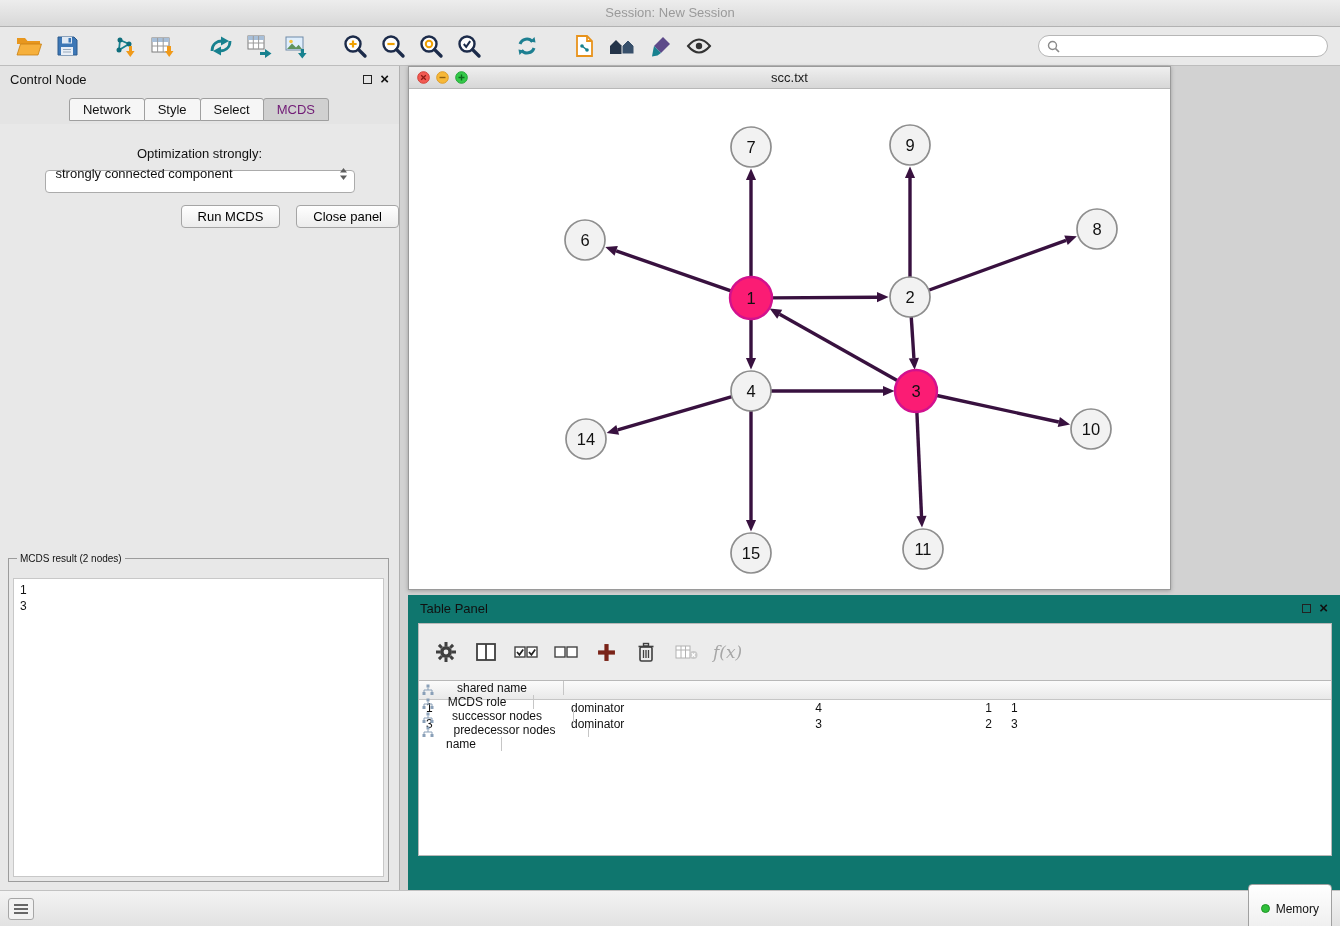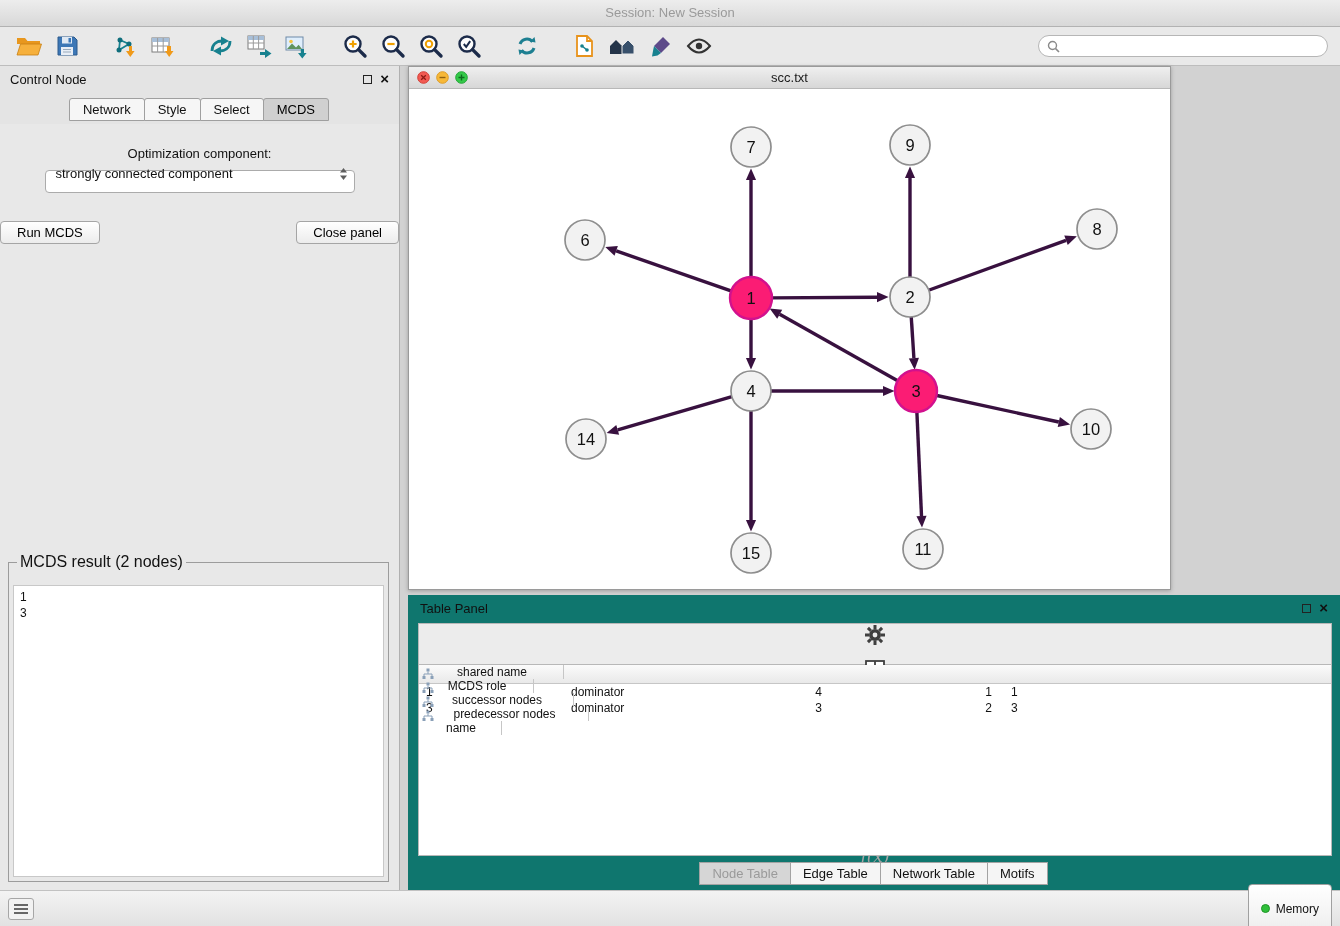--- a/index.html
+++ b/index.html
@@ -23,50 +23,50 @@
   
   .control-panel { position:absolute; left:0; top:66px; width:400px; bottom:36px;
     background:#e4e4e4; border-right:1px solid #b0b0b0; }
   .cp-header { height:26px; display:flex; align-items:center; padding:0 10px; font-size:13px; }
   .panel-header-icons { margin-left:auto; display:flex; align-items:center; gap:8px; }
   .float-box { width:9px; height:9px; border:1.5px solid #222; display:inline-block; }
   .x-glyph { font-size:15px; font-weight:bold; color:#111; line-height:12px; }
   .cp-tabs { display:flex; justify-content:center; margin-top:6px; }
   .cp-tab { border:1px solid #9f9f9f; background:#f6f6f6; padding:3px 13px; font-size:13px;
     margin-left:-1px; border-radius:3px 3px 0 0; cursor:default; }
-  .cp-tab.active { background:#d0d0d0; color:#000000; }
+  .cp-tab.active { background:#d0d0d0; color:#701a75; }
   .cp-content { position:absolute; top:58px; left:0; right:0; bottom:0; background:#e8e8e8; }
   .opt-label { text-align:center; margin-top:22px; font-size:13px; }
   .criterion-select { width:310px; height:23px; margin:9px auto 0; background:#fff;
     border:1px solid #ababab; border-radius:4px; display:flex; align-items:center;
     padding:0 6px 16px 10px; font-size:13px; cursor:default; }
   .criterion-select .sel-label { flex:1; }
-  .cp-buttons { display:flex; justify-content:space-between; gap:16px; margin-top:28px; }
+  .cp-buttons { display:flex; justify-content:flex-end; gap:16px; margin-top:12px; }
   .cp-btn { background:linear-gradient(#ffffff,#ececec); border:1px solid #a5a5a5; border-radius:4px;
     font-size:13px; font-family:"Liberation Sans",sans-serif; padding:3px 16px; cursor:default; }
   .result-fieldset { position:absolute; left:8px; right:10px; top:429px; bottom:8px;
     border:1px solid #9c9c9c; background:#e8e8e8; padding:4px; }
-  .result-fieldset legend { font-size:16px; padding:0 3px; margin-left:4px; }
+  .result-fieldset legend { font-size:10px; padding:0 3px; margin-left:4px; }
   .result-inner { position:absolute; left:4px; right:4px; top:14px; bottom:4px;
     background:#fff; border:1px solid #c8c8c8; font-size:12px; padding:3px 6px; line-height:16px; }
 
   
   .network-window { position:absolute; left:408px; top:66px; width:763px; height:524px;
     background:#fff; border:1px solid #9a9a9a; box-shadow:0 1px 4px rgba(0,0,0,.25); }
   .nw-titlebar { height:22px; background:linear-gradient(#efefef,#d7d7d7); border-bottom:1px solid #b8b8b8;
     position:relative; text-align:center; font-size:13px; line-height:21px; color:#1a1a1a; }
   .traffic-lights { position:absolute; left:8px; top:4px; display:flex; gap:6px; }
   .network-canvas text { font-family:"Liberation Sans",sans-serif; font-size:16.5px; fill:#111; }
 
   
   .table-panel { position:absolute; left:408px; top:595px; right:0; bottom:36px; background:#0f766e; }
   .tp-header { height:26px; display:flex; align-items:center; padding:0 12px; font-size:13px; }
   .tp-inner { position:absolute; left:10px; right:8px; top:28px; bottom:34px; display:flex; flex-direction:column; }
-  .tp-toolbar { height:42px; border:1px solid #b8b8b8; background:#ececec;
-    display:flex; align-items:center; gap:14px; padding:0 14px;flex-direction:column; }
+  .tp-toolbar { height:58px; border:1px solid #b8b8b8; background:#ececec;
+    display:flex; align-items:center; gap:14px; padding:0 14px; }
   .tp-tb-btn { display:flex; align-items:center; justify-content:center; min-width:26px; height:28px; cursor:default; }
   .fx-label { font-family:"DejaVu Serif", serif; font-style:italic; font-size:17px; color:#a6a6a6; }
   .tp-table { flex:1; border:1px solid #b8b8b8; border-top:none; background:#fff; overflow:hidden; }
   .thead { display:flex; height:19px; background:linear-gradient(#fbfbfb,#e9e9e9); border-bottom:1px solid #c6c6c6;flex-direction:column; }
   .th { position:relative; display:flex; align-items:center; border-right:1px solid #c6c6c6;
     font-size:12px; padding-left:16px; }
   .th .hdr-icon { position:absolute; left:3px; top:3px; }
   .th .th-label { flex:1; text-align:center; padding-right:14px; }
   .trow { display:flex; height:16px; font-size:12px; align-items:center; }
   .td { padding:0 7px; overflow:hidden; white-space:nowrap; }
@@ -255,21 +255,21 @@
       <span class="x-glyph">×</span>
     </span>
   </div>
   <div class="cp-tabs">
     <span class="cp-tab">Network</span>
     <span class="cp-tab">Style</span>
     <span class="cp-tab">Select</span>
     <span class="cp-tab active">MCDS</span>
   </div>
   <div class="cp-content">
-    <div class="opt-label">Optimization component:</div>
+    <div class="opt-label">Optimization strongly:</div>
     <div class="criterion-select">
       <span class="sel-label">strongly connected component</span>
       <svg width="9" height="14" viewBox="0 0 9 14">
         <path d="M4.5 1 L8 5.5 H1 z" fill="#5e5e5e"></path>
         <path d="M4.5 13 L1 8.5 H8 z" fill="#5e5e5e"></path>
       </svg>
     </div>
     <div class="cp-buttons">
       <button class="cp-btn">Run MCDS</button>
       <button class="cp-btn">Close panel</button>
@@ -500,26 +500,20 @@
       </div>
       <div class="trow">
         <div class="td col-0">3</div>
         <div class="td col-1">dominator</div>
         <div class="td col-2 num">3</div>
         <div class="td col-3 num">2</div>
         <div class="td col-4">3</div>
       </div>
     </div>
   </div>
-  <div class="tp-tabs">
-    <span class="tp-tab active">Node Table</span>
-    <span class="tp-tab">Edge Table</span>
-    <span class="tp-tab">Network Table</span>
-    <span class="tp-tab">Motifs</span>
-  </div>
 </div>
 
 <div class="status-bar">
   <span class="list-btn">
     <svg width="16" height="12" viewBox="0 0 16 12">
       <line x1="1" y1="2" x2="15" y2="2" stroke="#444" stroke-width="1.6"></line>
       <line x1="1" y1="6" x2="15" y2="6" stroke="#444" stroke-width="1.6"></line>
       <line x1="1" y1="10" x2="15" y2="10" stroke="#444" stroke-width="1.6"></line>
     </svg>
   </span>

